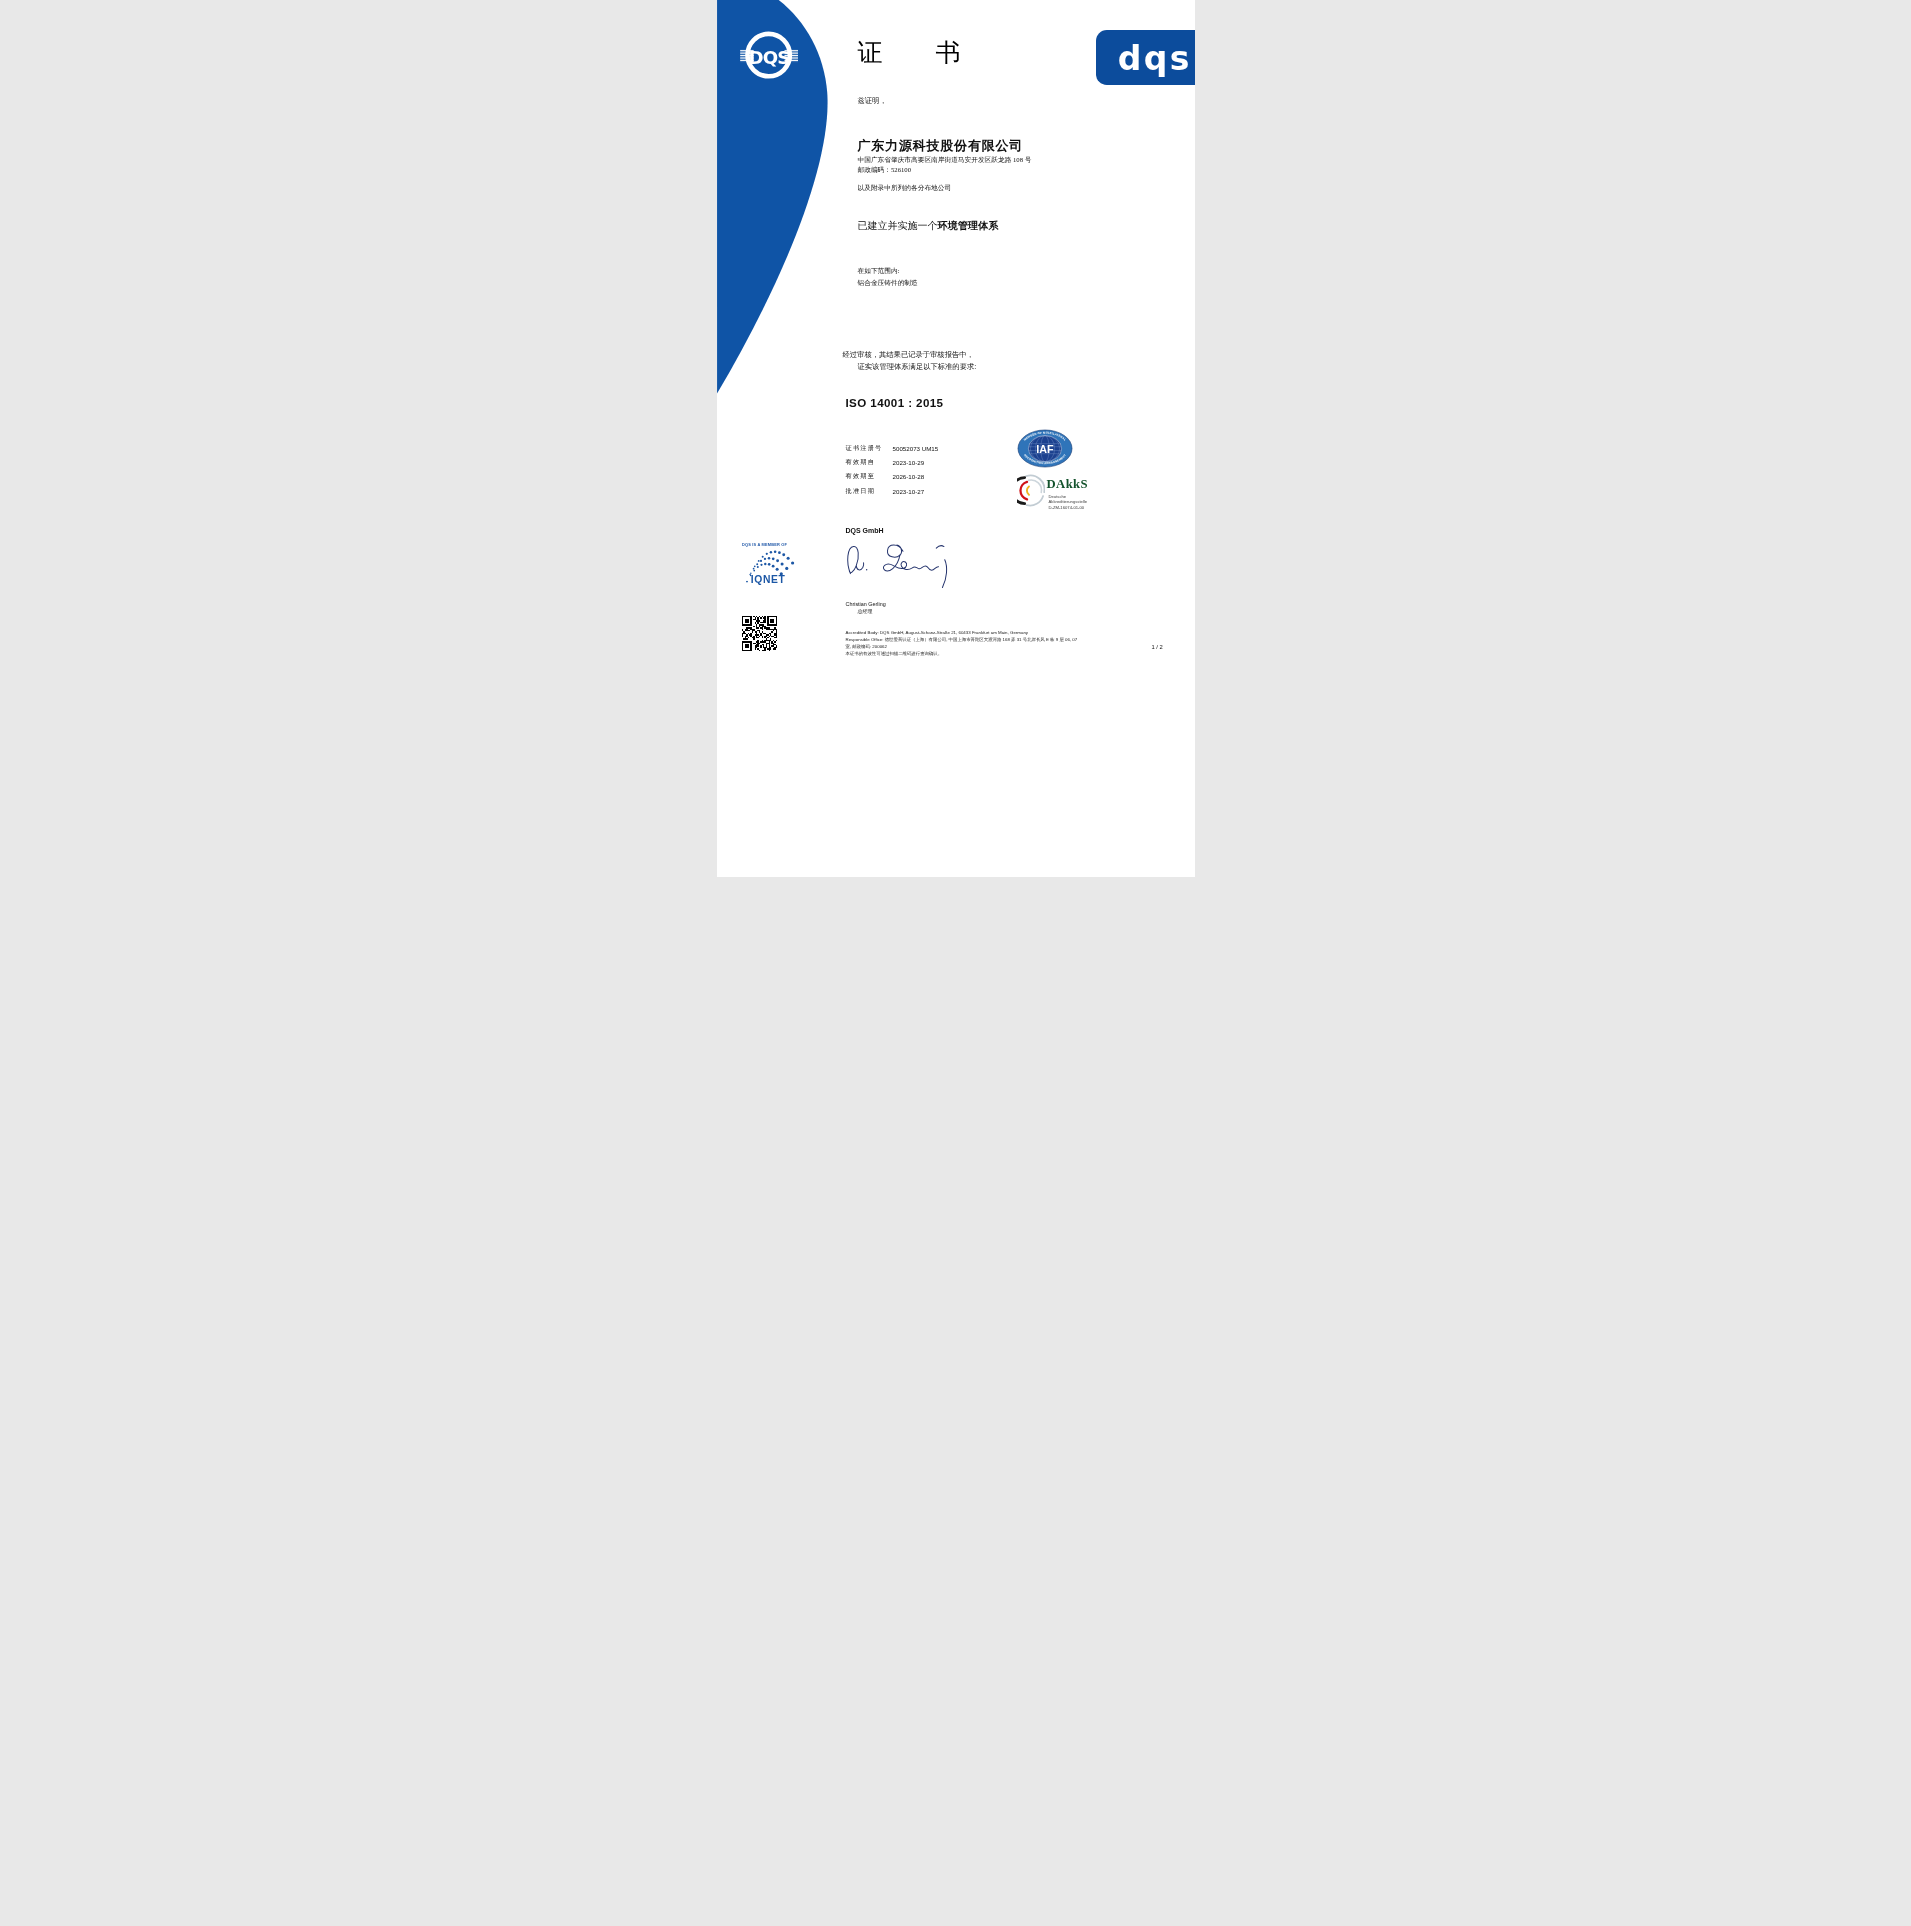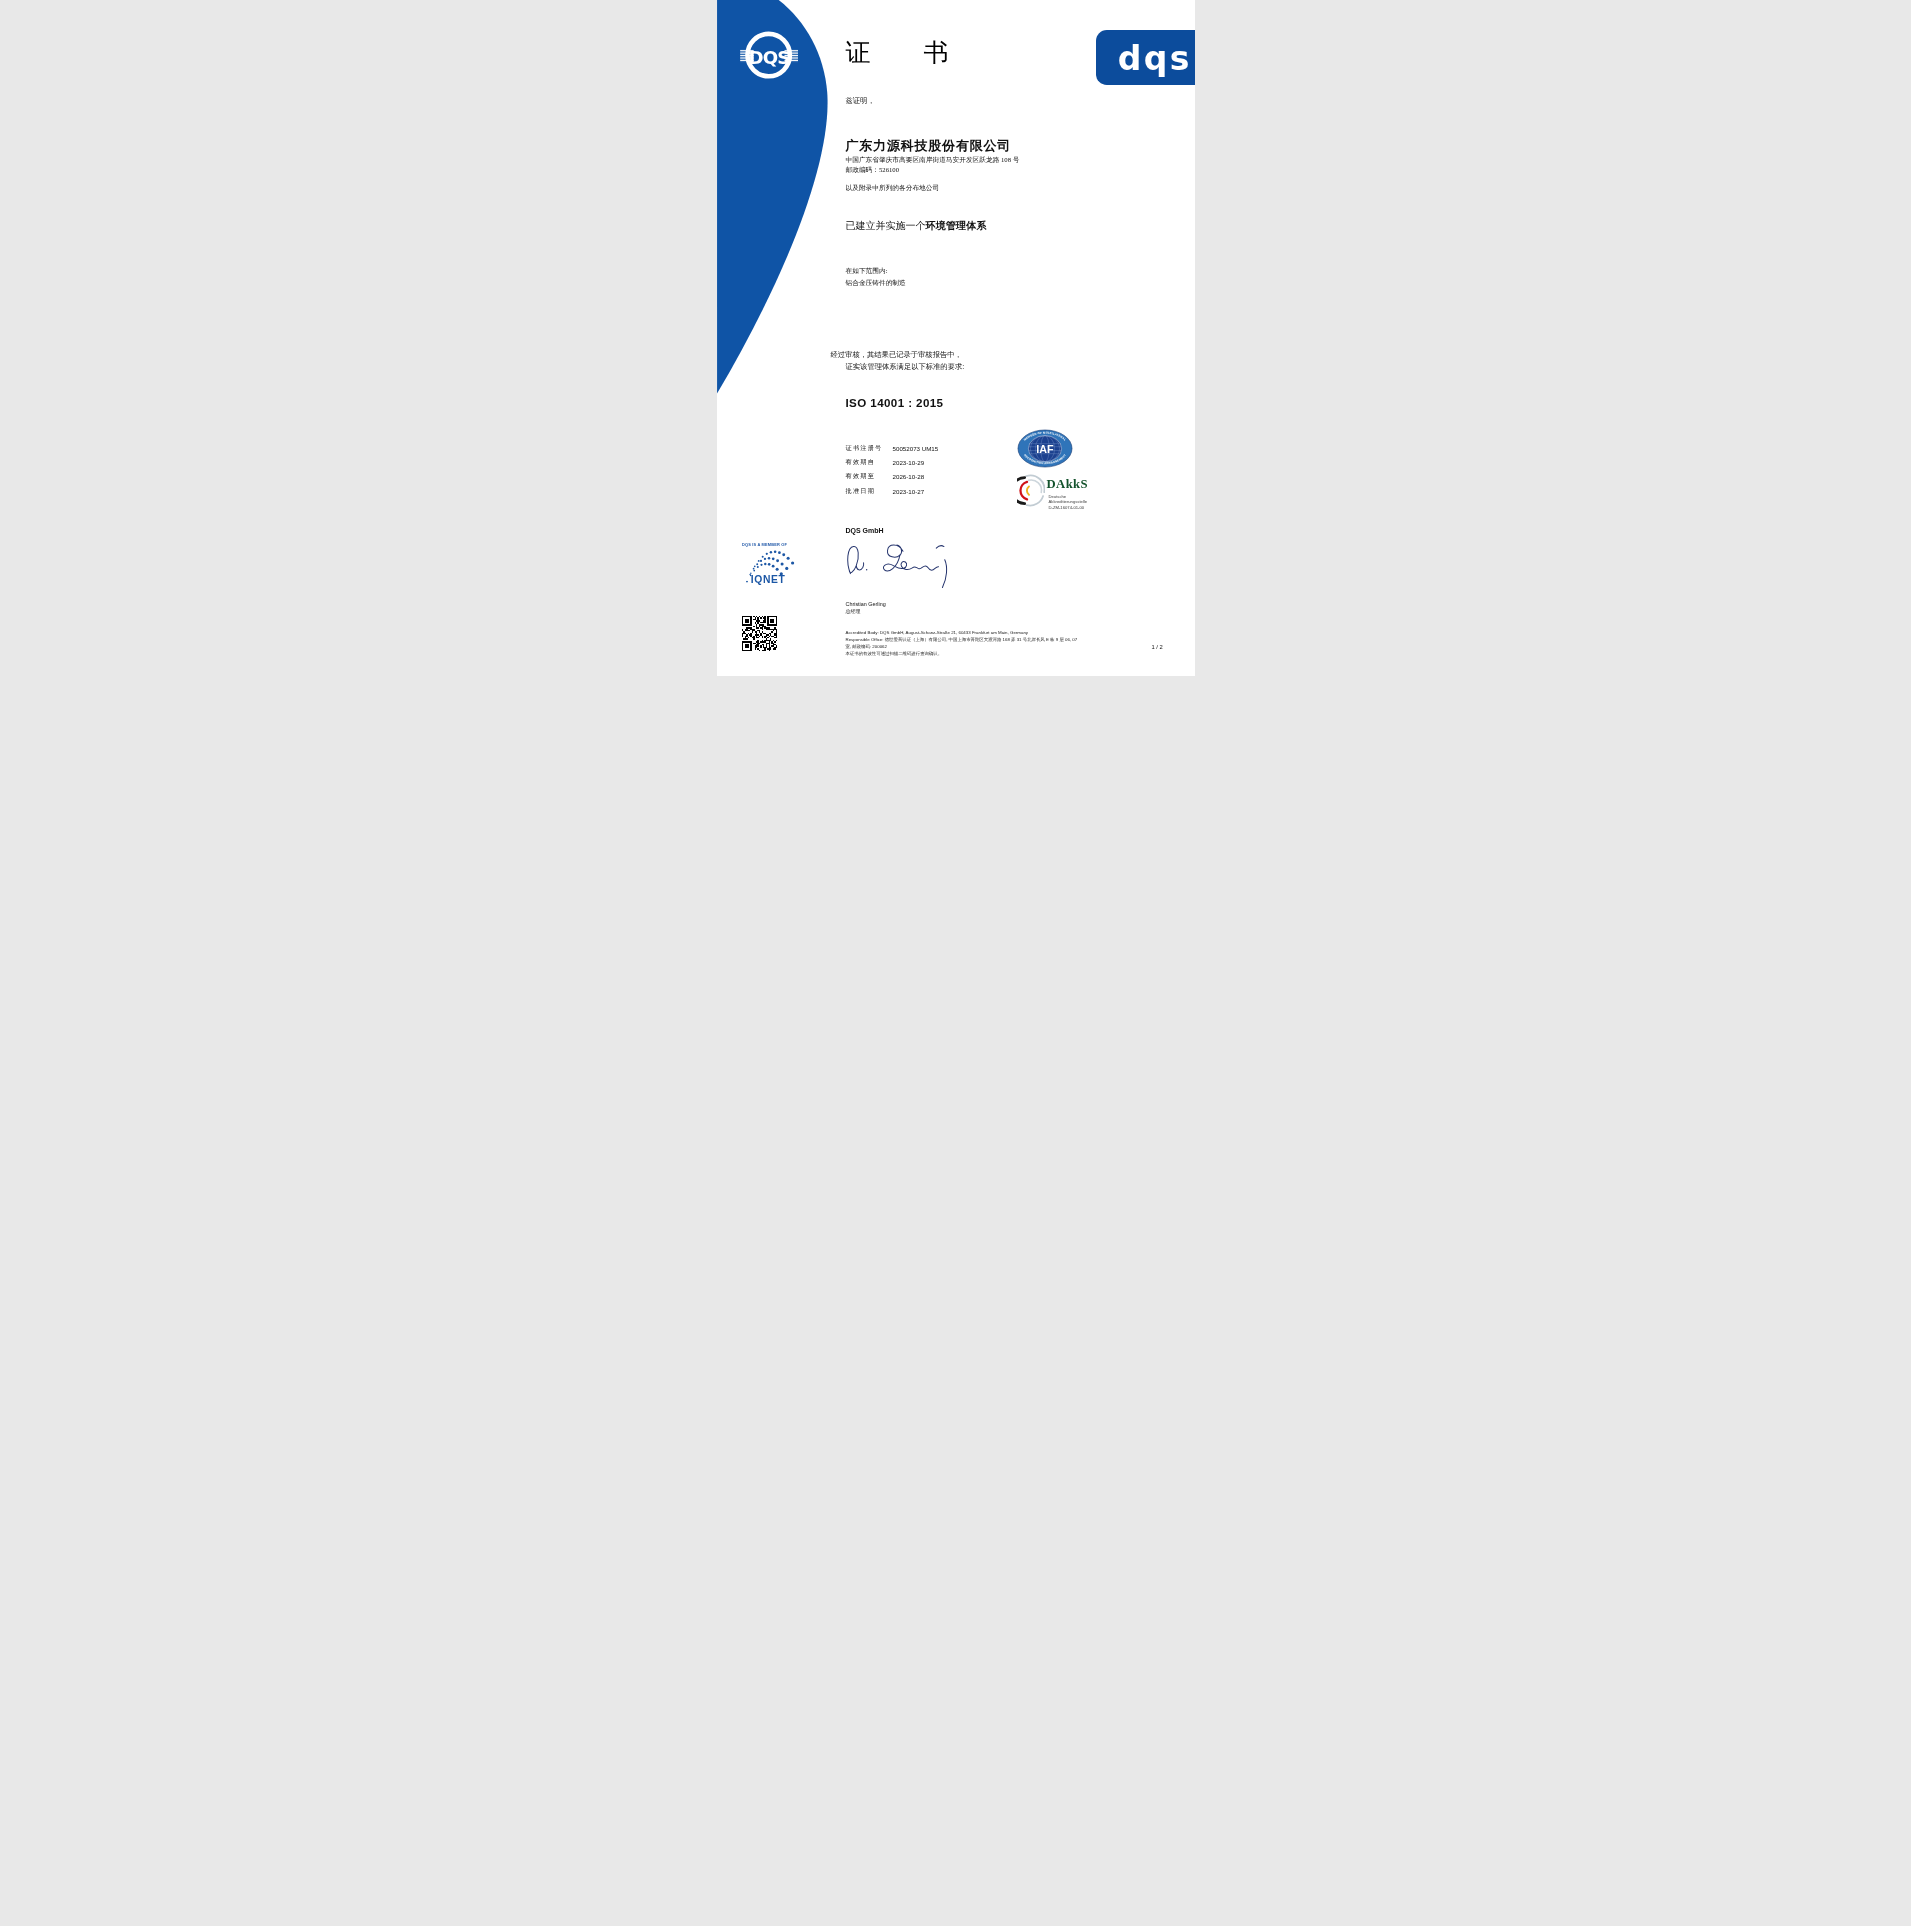--- a/index.html
+++ b/index.html
@@ -1,28 +1,28 @@
 <!DOCTYPE html>
 <html style="font-size:6.2px"><head>
 <meta charset="utf-8">
 <style>
   html,body{margin:0;padding:0;background:#e8e8e8;}
-  .page{position:relative;width:478px;height:676px;margin:0 auto;background:#ffffff;overflow:hidden;
+  .page{position:relative;width:478px;height:877px;margin:0 auto;background:#ffffff;overflow:hidden;
         font-family:"Liberation Sans","DejaVu Sans",sans-serif;color:#111;}
   .abs{position:absolute;}
   
   .blue-shape{left:0;top:0;width:478px;height:676px;pointer-events:none;}
   .cert-title{left:129px;top:37px;font-family:"Liberation Serif","DejaVu Serif",serif;
               font-size:25px;line-height:31px;letter-spacing:14px;white-space:pre;color:#000;}
   .dqs-box{left:379px;top:30px;width:112px;height:55px;background:#0c4c9c;border-radius:10.8px;
            display:flex;align-items:center;}
   .dqs-box span{color:#fff;font-weight:bold;font-size:33px;letter-spacing:2.3px;padding:2.3px 0 0 22.3px;
                 font-family:"DejaVu Sans","Liberation Sans",sans-serif;}
   
-  .zh{font-family:"Liberation Serif","DejaVu Serif",serif;}
+  .zh{font-family:"Liberation Serif","DejaVu Serif",serif;margin-left:12px;}
   .intro{left:129px;top:96px;font-size:7.3px;}
   .company-name{left:129px;top:137px;font-size:13px;font-weight:bold;letter-spacing:0.8px;}
   .company-address{left:129px;top:156px;font-size:6.7px;}
   .company-postal{left:129px;top:166px;font-size:6.7px;}
   .branches{left:129px;top:184px;font-size:6.7px;}
   .established{left:129px;top:219px;font-size:10px;}
   .established b{letter-spacing:0.2px;}
   .scope-label{left:129px;top:267px;font-size:6.7px;}
   .scope{left:129px;top:279px;font-size:6.7px;}
   .audit1{left:114px;top:350px;font-size:7.3px;}

